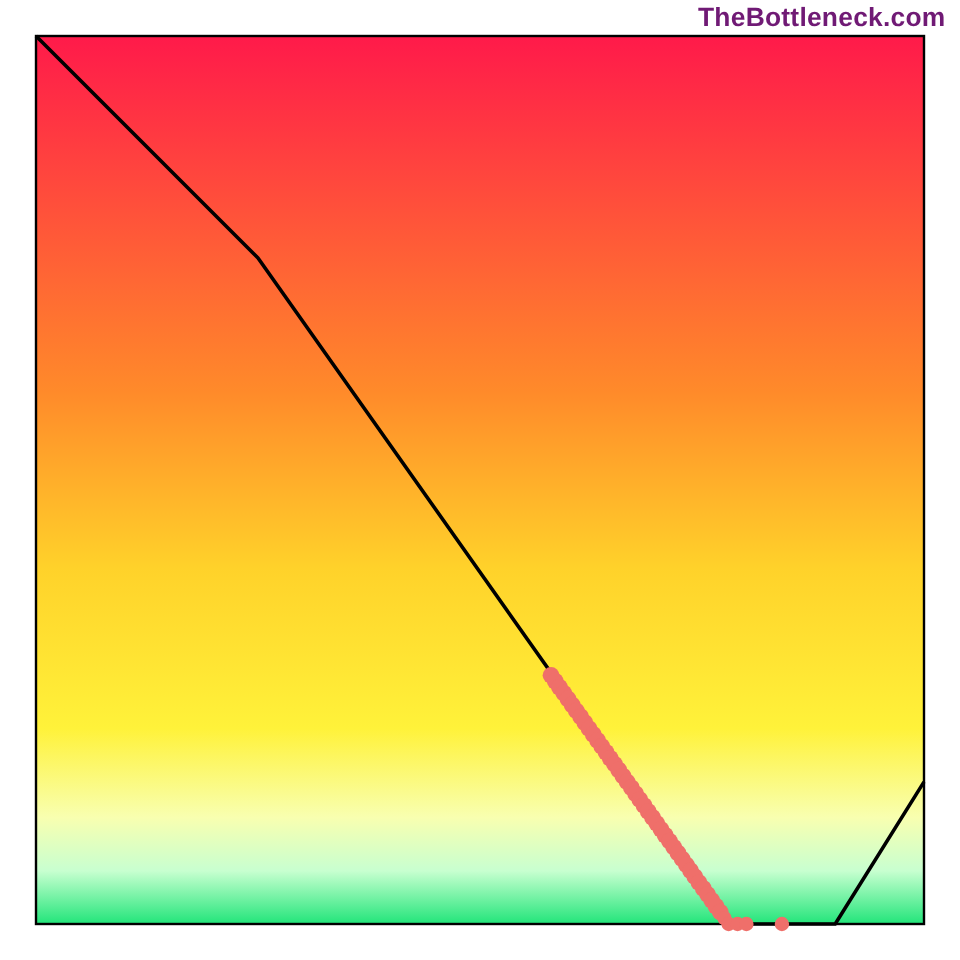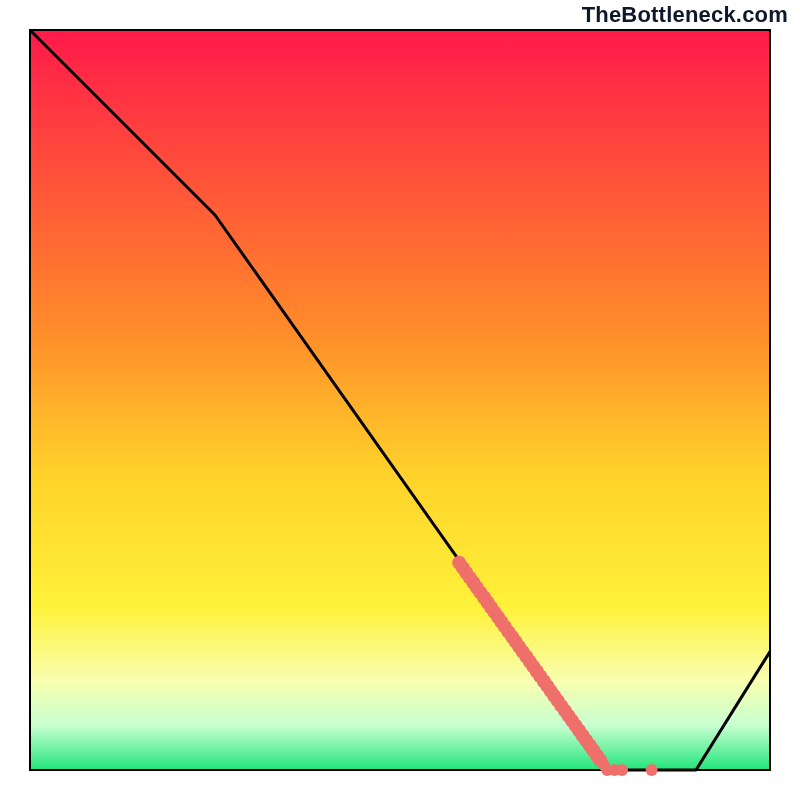--- a/index.html
+++ b/index.html
@@ -15,21 +15,21 @@
     width: 800px;
     height: 800px;
   }
   .watermark {
     position: absolute;
     top: 2px;
     right: 12px;
     font-family: Arial, Helvetica, sans-serif;
     font-size: 22px;
     font-weight: 600;
-    color: #0f172a;
+    color: #701a75;
     letter-spacing: 0.2px;
     z-index: 10;
   }
   svg {
     display: block;
   }
 </style>
 </head>
 <body>
 

